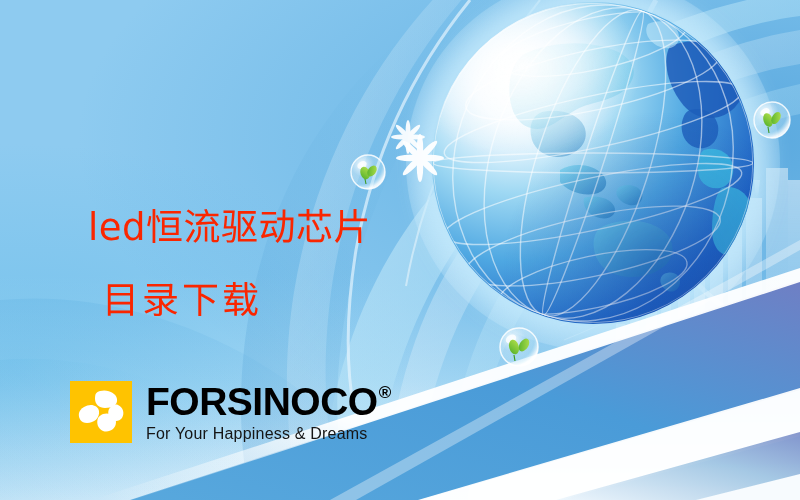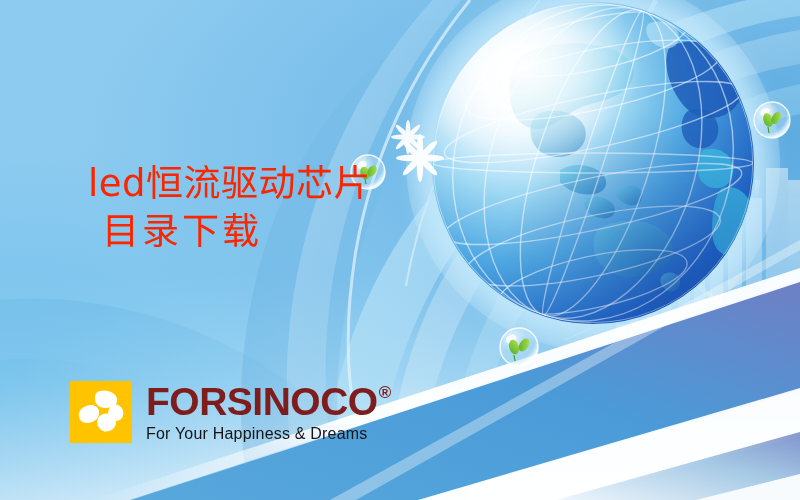--- a/index.html
+++ b/index.html
@@ -101,22 +101,22 @@
     position: absolute;
     left: 88px;
     top: 163px;
     line-height: 1.12;
     color: #fa2600;
     font-family: "DejaVu Sans", "Liberation Sans", sans-serif;
     font-size: 37px;
     font-weight: 400;
     white-space: nowrap;
   }
-  .headline .line1 { display:block; letter-spacing:.5px; }
-  .headline .line2 { display:block; margin-left: 14px; margin-top: 7px; letter-spacing: 3px; }
+  .headline .line1 { display:block; letter-spacing:.5px;margin-top:44px; }
+  .headline .line2 { display:block; margin-left: 14px; margin-top: 32px; letter-spacing: 3px; }
 
   
   .logo {
     position: absolute;
     left: 70px;
     top: 381px;
     display: flex;
     align-items: flex-start;
   }
   .logo-mark {
@@ -124,21 +124,21 @@
     height: 62px;
     background: #ffc300;
     flex: none;
     position: relative;
   }
   .logo-mark svg { position:absolute; inset:0; }
   .logo-text { margin-left: 14px; padding-top: 1px; }
   .logo-word {
     display: flex;
     align-items: flex-start;
-    color: #7f1d1d;
+    color: #000000;
     font-family: "Liberation Sans", "DejaVu Sans", sans-serif;
     font-size: 39px;
     font-weight: bold;
     letter-spacing: -0.5px;
     line-height: 40px;
     white-space: nowrap;
   }
   .logo-reg {
     font-size: 17px;
     line-height: 17px;

